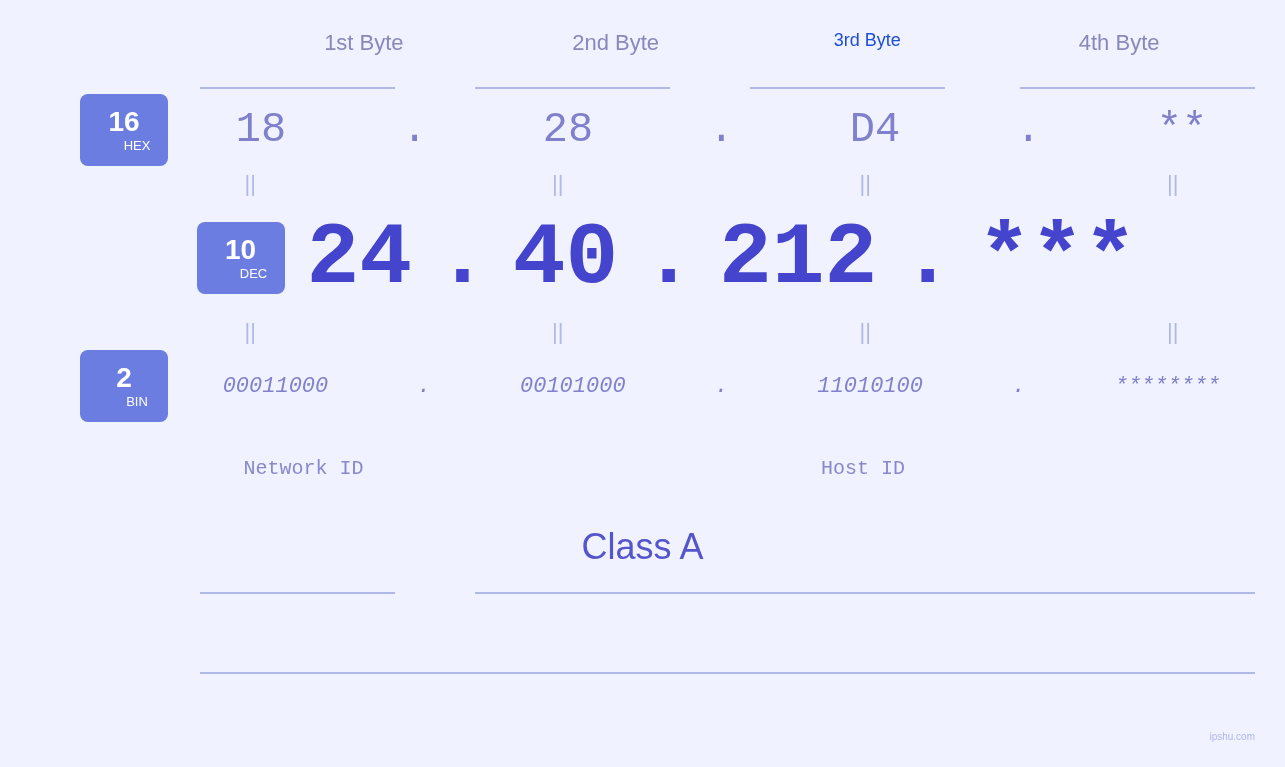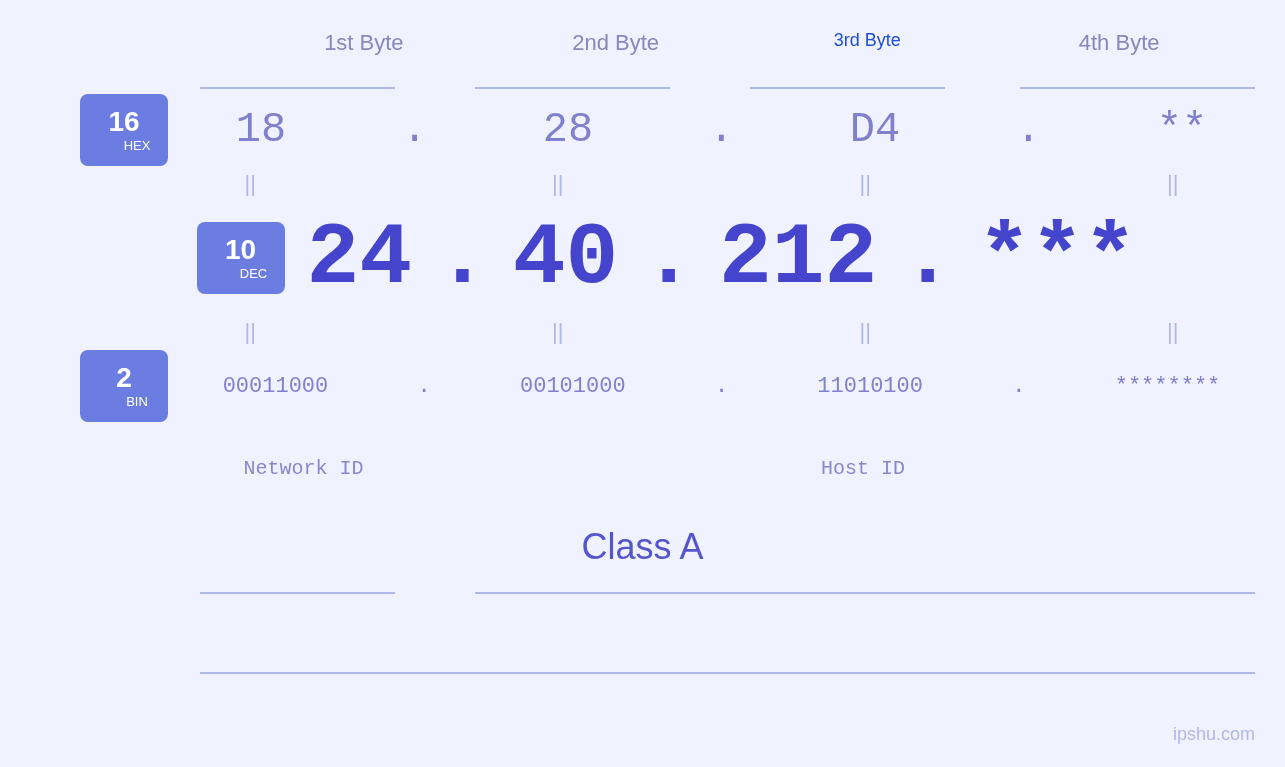--- a/index.html
+++ b/index.html
@@ -209,21 +209,21 @@
       <span class="eq-sign">||</span>
     </div>
   </div>
 
   <div style="display:flex; align-items:center; width:1285px; height:80px;">
     <div style="width:40px;"></div>
     <div class="badge">
       <span class="badge-num">2</span>
       <span class="badge-label">BIN</span>
     </div>
-    <div style="flex:1; display:flex; align-items:center; justify-content:space-around; padding:0 20px 0 10px;">
+    <div style="flex:1; display:flex; align-items:center; justify-content:space-around; padding:0 20px 0 10px;font-style:italic;">
       <span class="bin-val">00011000</span>
       <span class="bin-dot">.</span>
       <span class="bin-val">00101000</span>
       <span class="bin-dot">.</span>
       <span class="bin-val">11010100</span>
       <span class="bin-dot">.</span>
       <span class="bin-val">********</span>
     </div>
   </div>
 
@@ -241,16 +241,16 @@
     </div>
   </div>
 
   <div style="height:30px;"></div>
 
   <div style="width:1285px; display:flex; align-items:center; justify-content:center; margin-top:10px;">
     <span class="class-a" style="position:relative; bottom:auto; left:auto; transform:none;">Class A</span>
   </div>
 
   <div style="position:absolute; bottom:22px; right:30px;">
-    <span style="color:#b0b8e8; font-size:18px; font-family:Arial,sans-serif;">ipshu.com</span>
+    <span style="color:#b0b8e8; font-size:10px; font-family:Arial,sans-serif;">ipshu.com</span>
   </div>
 
 </div>
 
 </body></html>

